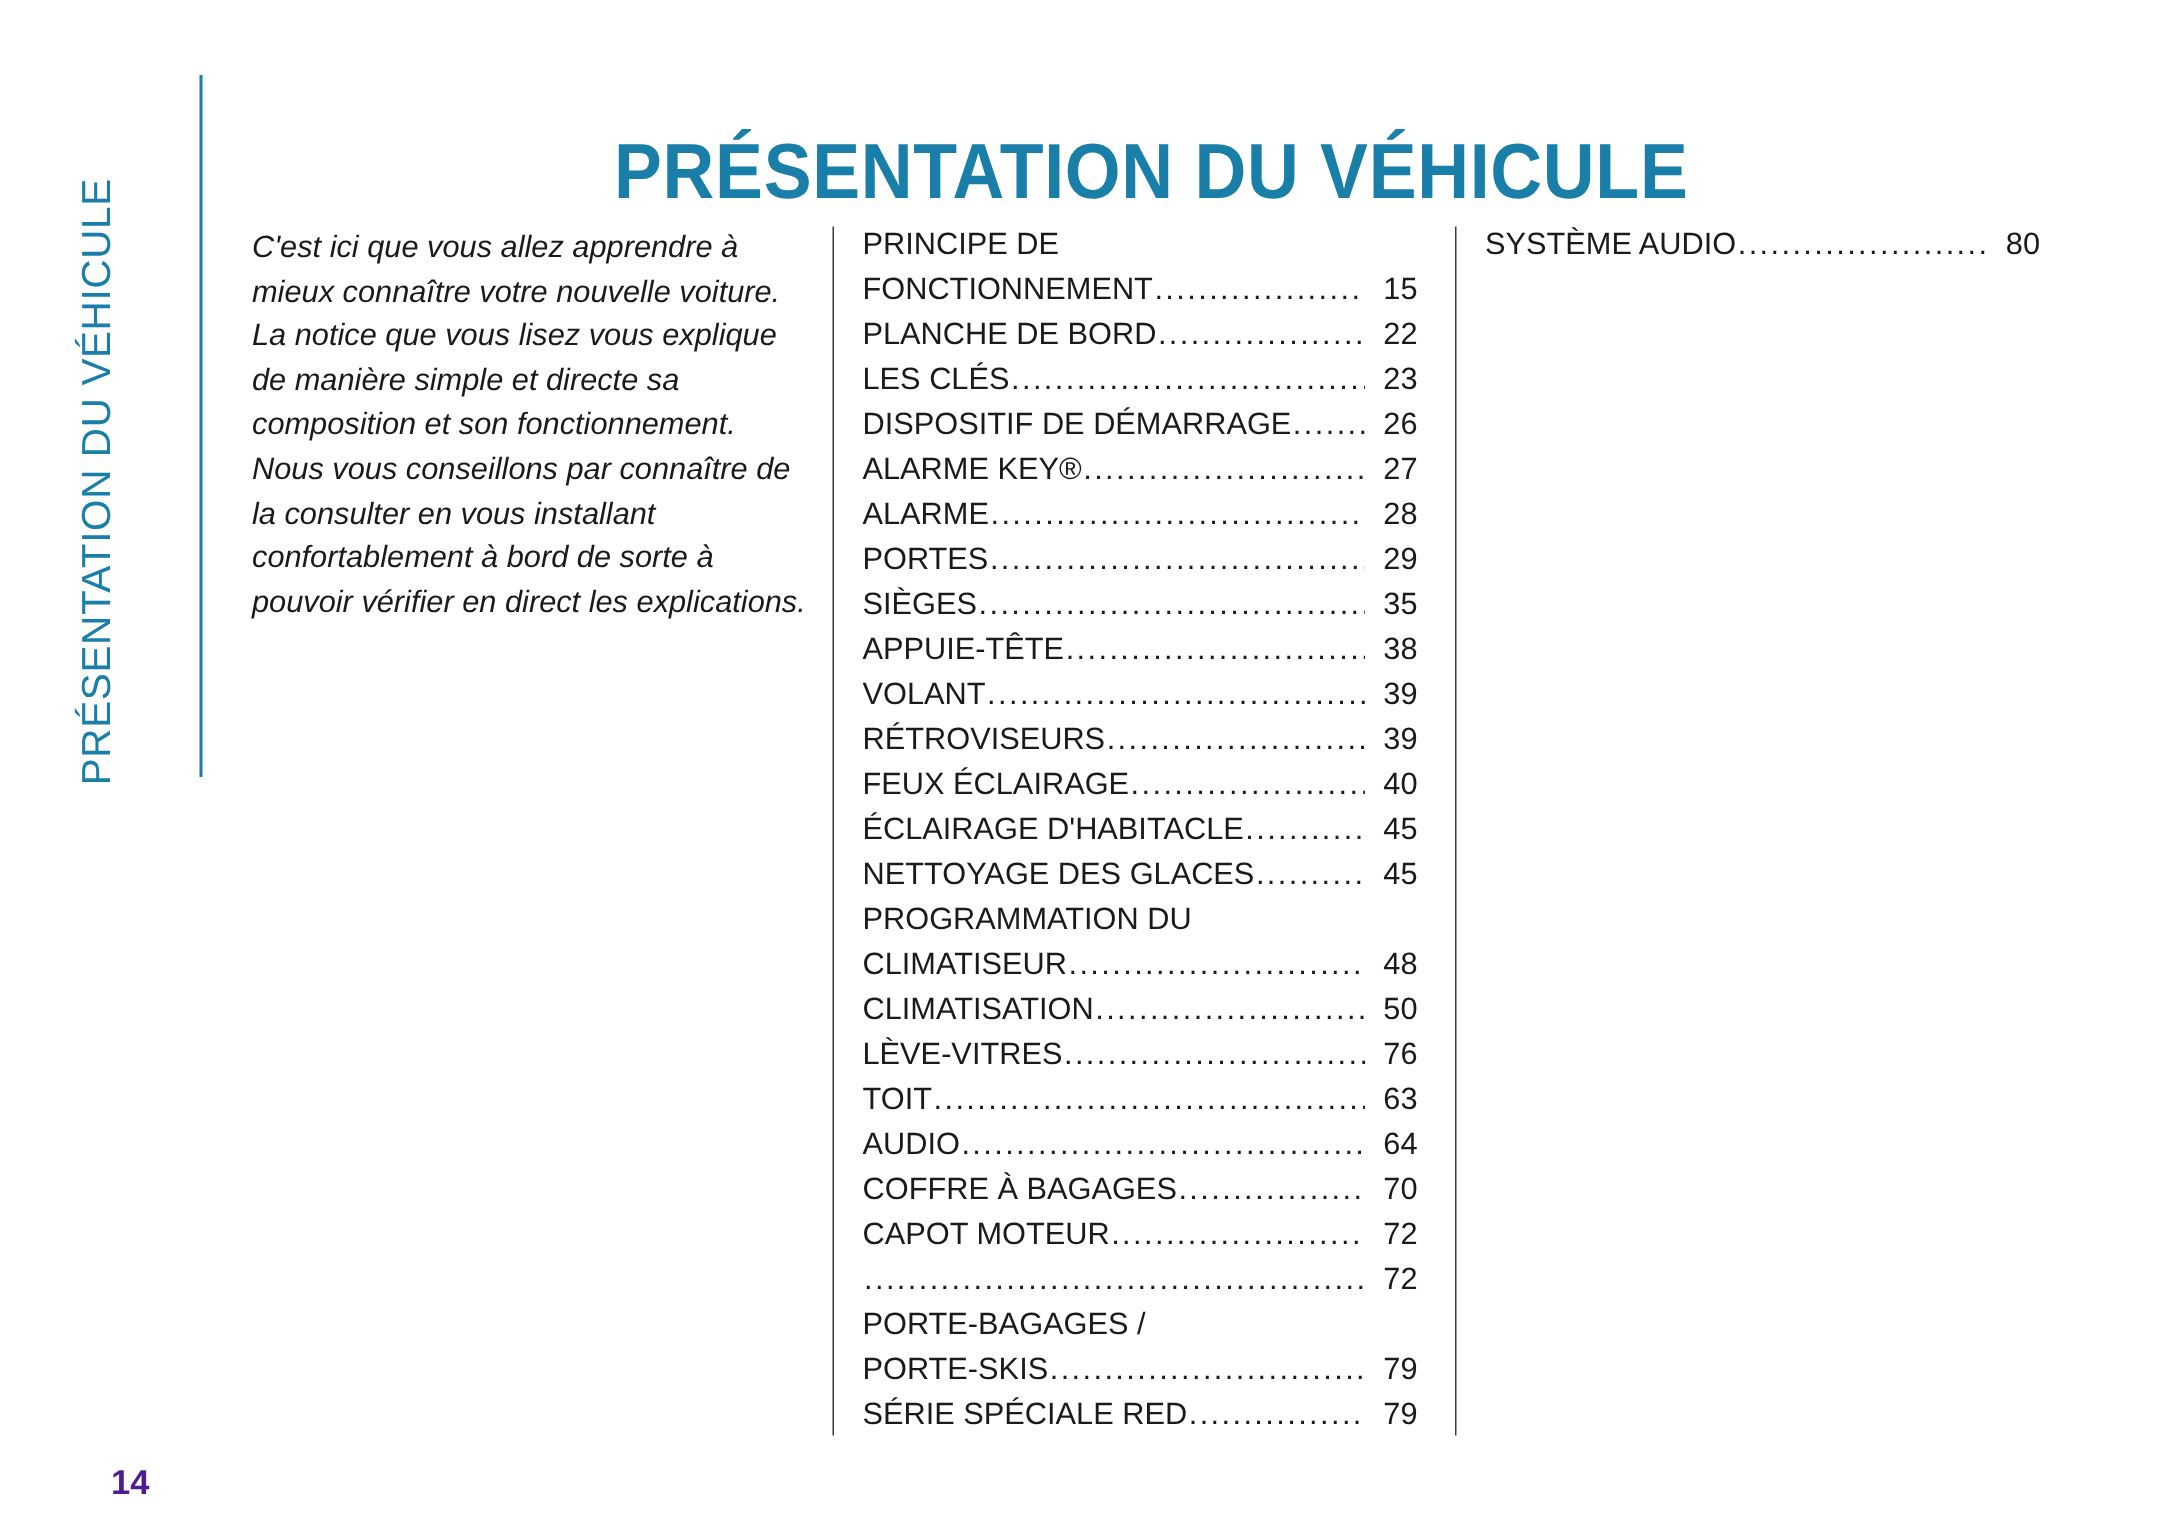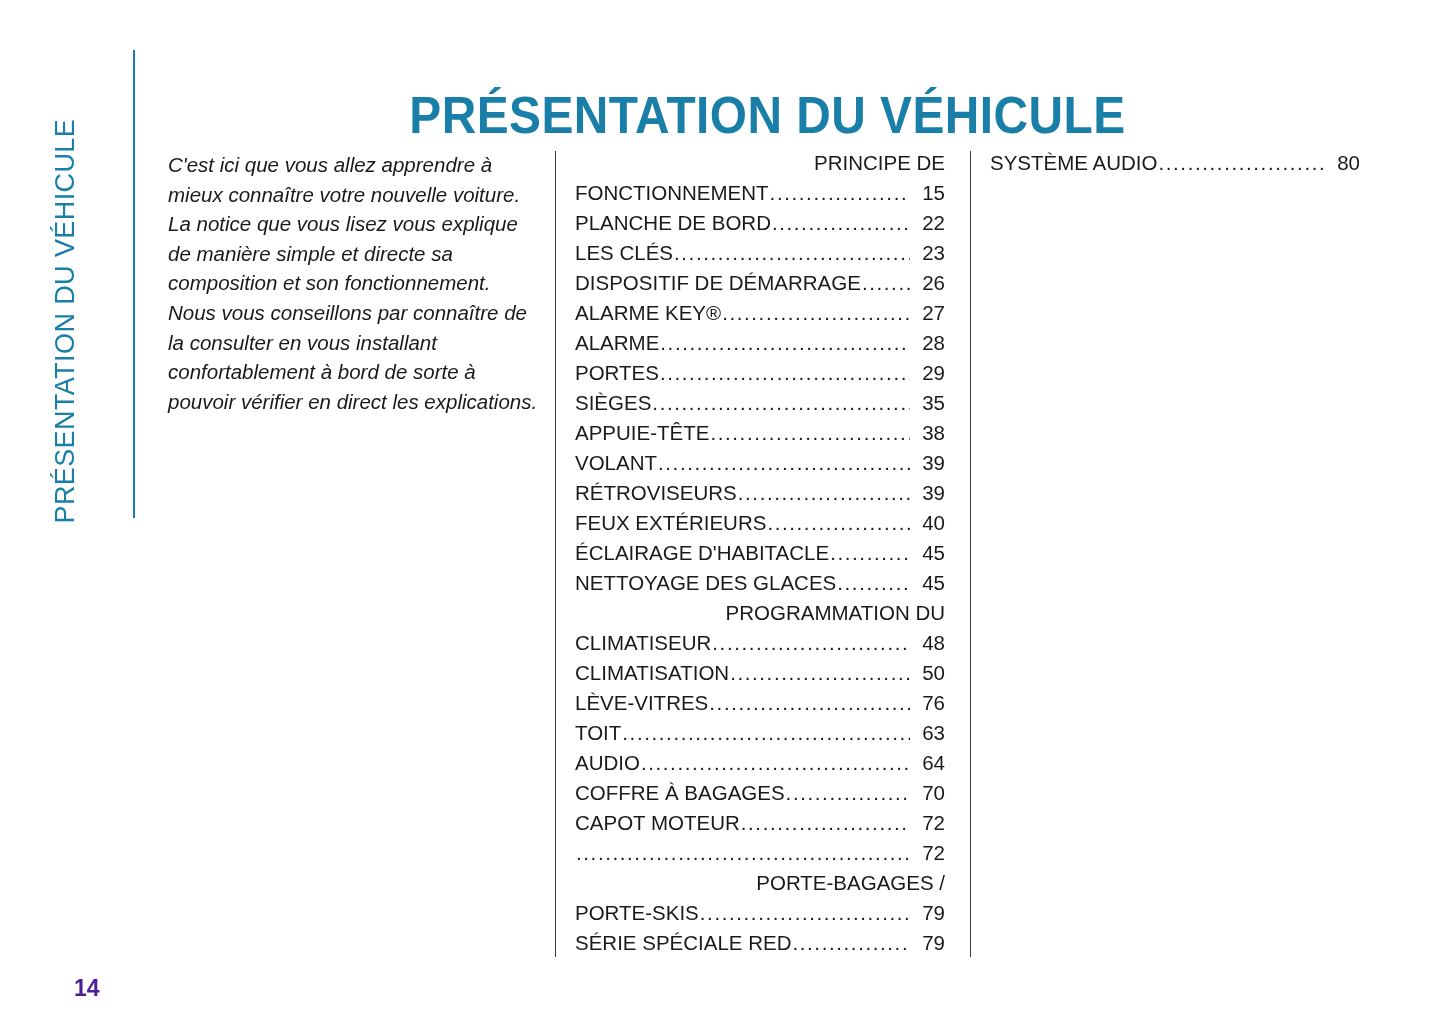--- a/index.html
+++ b/index.html
@@ -117,21 +117,20 @@
   }
   .toc-entry.twoline {
     display: block;
     height: auto;
   }
   .toc-entry.twoline .first-line {
     display: block;
     height: 30px;
     line-height: 30px;
     white-space: nowrap;
-    text-align: right;
   }
   .toc-entry.twoline .second-row {
     display: flex;
     align-items: center;
     width: 100%;
     height: 30px;
     line-height: 30px;
   }
   .toc-label {
     white-space: nowrap;
@@ -239,21 +238,21 @@
           <span class="toc-label">VOLANT</span>
           <span class="toc-dots">......................................................................................</span>
           <span class="toc-page">39</span>
         </div>
         <div class="toc-entry">
           <span class="toc-label">RÉTROVISEURS</span>
           <span class="toc-dots">......................................................................................</span>
           <span class="toc-page">39</span>
         </div>
         <div class="toc-entry">
-          <span class="toc-label">FEUX EXTÉRIEURS</span>
+          <span class="toc-label">FEUX ÉCLAIRAGE</span>
           <span class="toc-dots">......................................................................................</span>
           <span class="toc-page">40</span>
         </div>
         <div class="toc-entry">
           <span class="toc-label">ÉCLAIRAGE D'HABITACLE</span>
           <span class="toc-dots">......................................................................................</span>
           <span class="toc-page">45</span>
         </div>
         <div class="toc-entry">
           <span class="toc-label">NETTOYAGE DES GLACES</span>

